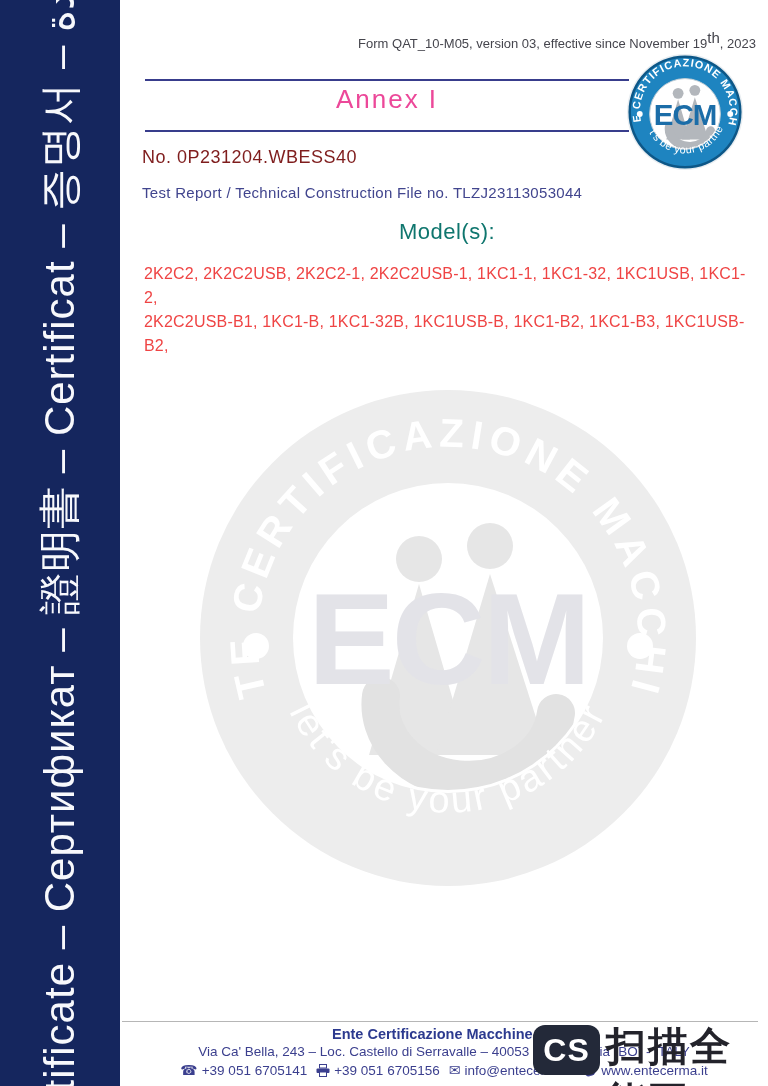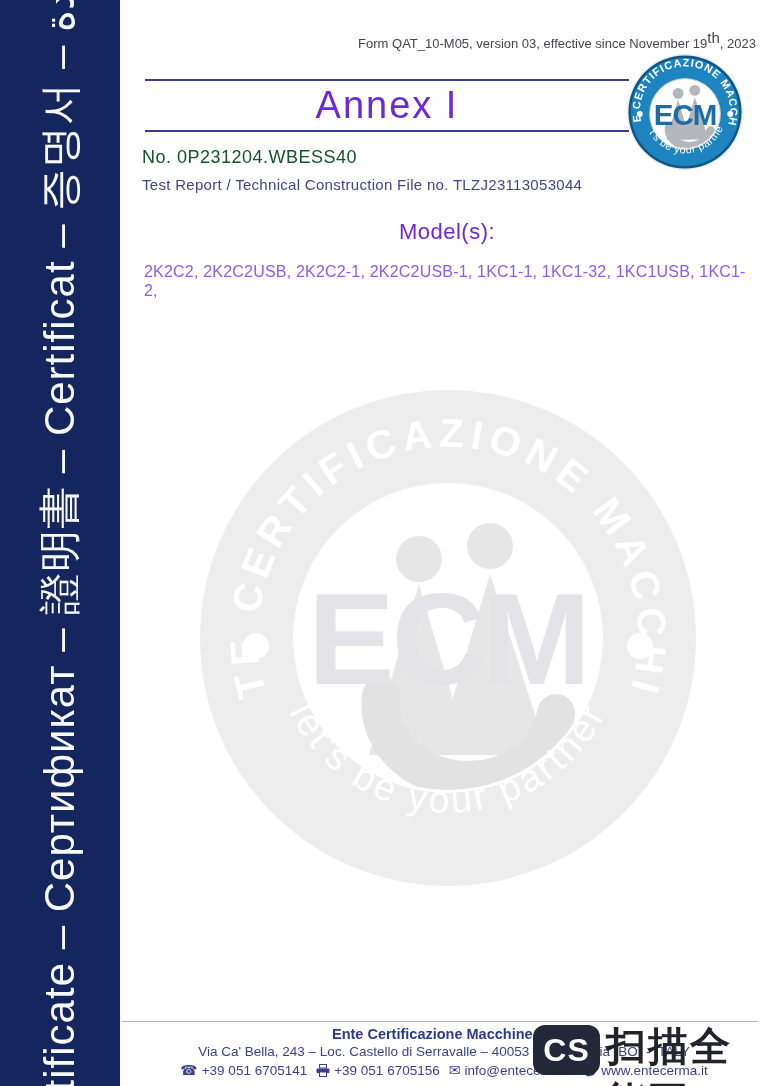--- a/index.html
+++ b/index.html
@@ -56,69 +56,69 @@
     z-index: 1;
   }
   .rule-top { top: 79px; }
   .rule-bottom { top: 130px; }
 
   .title {
     position: absolute;
     left: 145px; top: 84px;
     width: 484px;
     text-align: center;
-    font-size: 38px;
+    font-size: 26px;
     letter-spacing: 2px;
-    color: #6d28d9;
+    color: #ec4899;
     z-index: 2;
   }
 
   .ecm-badge {
     position: absolute;
     left: 626px; top: 53px;
     width: 118px; height: 118px;
     z-index: 4;
   }
 
   .cert-no {
     position: absolute;
     left: 142px; top: 147px;
     font-size: 18px;
     letter-spacing: 0.5px;
-    color: #14532d;
+    color: #7f1d1d;
     z-index: 2;
   }
   .file-line {
     position: absolute;
-    left: 142px; top: 176px;
+    left: 142px; top: 184px;
     font-size: 15px;
     letter-spacing: 0.3px;
     color: #41458e;
     z-index: 2;
   }
 
   
   .models-heading {
     position: absolute;
     left: 142px; top: 219px;
     width: 610px;
     text-align: center;
     font-size: 22px;
     letter-spacing: 0.5px;
-    color: #6d28d9;
+    color: #0f766e;
     z-index: 2;
   }
   .models-list {
     position: absolute;
     left: 144px; top: 262px;
     width: 605px;
     font-size: 16px;
-    line-height: 19px;
+    line-height: 24px;
     letter-spacing: 0.2px;
-    color: #8b5cf6;
+    color: #ef4444;
     z-index: 2;
   }
 
   
   .watermark {
     position: absolute;
     left: 198px; top: 388px;
     width: 500px; height: 500px;
     z-index: 0;
   }
@@ -269,20 +269,21 @@
     <circle cx="14" cy="62" r="3" fill="#ffffff"></circle>
     <circle cx="106" cy="62" r="3" fill="#ffffff"></circle>
   </svg>
 
   <div class="cert-no">No. 0P231204.WBESS40</div>
   <div class="file-line">Test Report / Technical Construction File no. TLZJ23113053044</div>
 
   <div class="models-heading">Model(s):</div>
   <div class="models-list">
     <div>2K2C2, 2K2C2USB, 2K2C2-1, 2K2C2USB-1, 1KC1-1, 1KC1-32, 1KC1USB, 1KC1-2,</div>
+    <div>2K2C2USB-B1, 1KC1-B, 1KC1-32B, 1KC1USB-B, 1KC1-B2, 1KC1-B3, 1KC1USB-B2,</div>
   </div>
 
   <div class="footer-rule"></div>
   <div class="footer">
     <div class="footer-company">Ente Certificazione Macchine Srl</div>
     <div class="footer-address">Via Ca' Bella, 243 – Loc. Castello di Serravalle – 40053 Valsamoggia (BO) - ITALY</div>
     <div class="footer-contacts">
       <span class="contact-item">
         <span class="uni-icon">☎</span>
         <span>+39 051 6705141</span>

